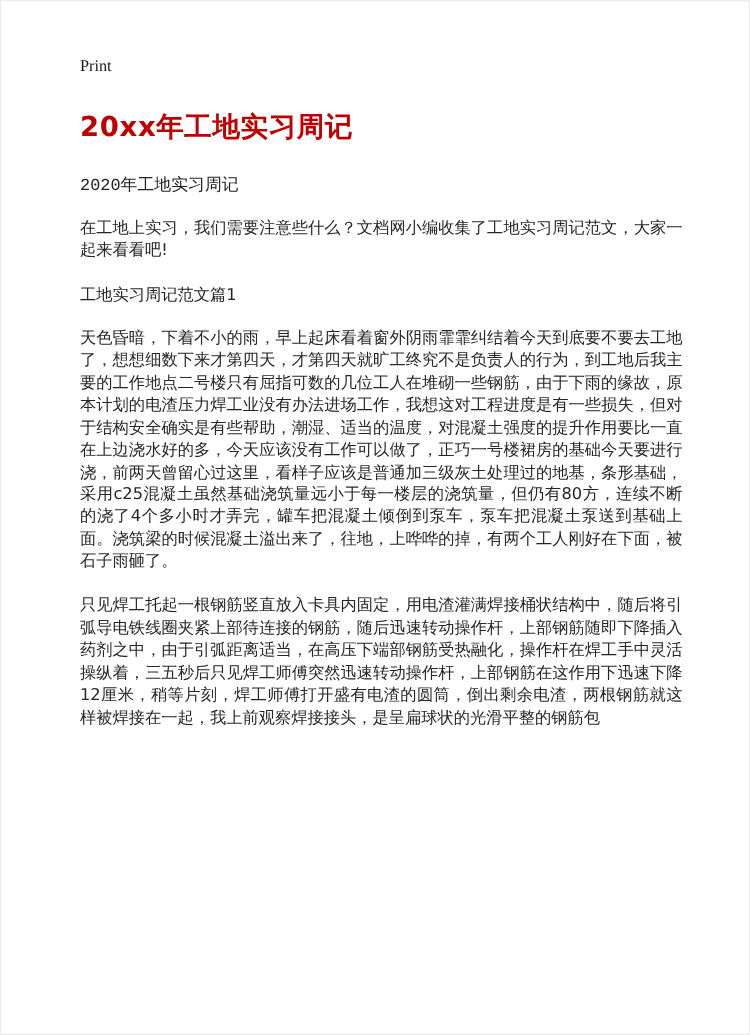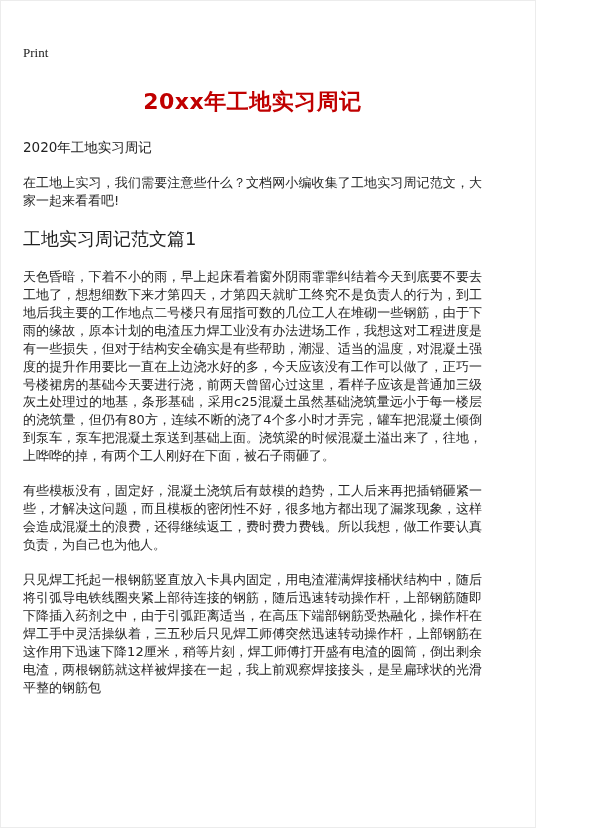--- a/index.html
+++ b/index.html
@@ -5,76 +5,75 @@
   html, body { margin: 0; padding: 0; }
   body {
     width: 600px;
     height: 828px;
     background: #ffffff;
     overflow: hidden;
     font-family: "DejaVu Sans", sans-serif;
   }
   .page {
     box-sizing: border-box;
-    width: 536px;
+    width: 600px;
     height: 828px;
-    padding: 42px 54px 0 23px;
+    padding: 42px 54px 0 64px;
     background: #ffffff;
     box-shadow: inset 0 0 0 1px #ececec;
   }
   .print-link {
     display: inline-block;
     font-family: "Liberation Serif", serif;
     font-size: 13px;
     color: #1a1a1a;
     margin: 0 0 14px 0;
     cursor: pointer;
   }
   .doc-title {
     margin: 12px 0 22px 0;
-    text-align: center;
     font-size: 22px;
     font-weight: 600;
     letter-spacing: 0.5px;
     color: #c00000;
   }
   .doc-subtitle {
     margin: 0 0 17px 0;
     font-size: 13.5px;
     color: #222222;
+    font-family: Liberation Mono, monospace;
   }
   .para {
     margin: 0 0 17px 0;
     font-size: 13px;
     line-height: 1.38;
     color: #262626;
     text-align: justify;
   }
   .section-heading {
     margin: 12px 0 17px 0;
-    font-size: 18px;
+    font-size: 13px;
     color: #222222;
   }
 </style>
 </head>
 <body>
 
 <div class="page">
 
   <span class="print-link">Print</span>
 
   <h1 class="doc-title">20xx年工地实习周记</h1>
 
   <p class="doc-subtitle">2020年工地实习周记</p>
 
   <p class="para">在工地上实习，我们需要注意些什么？文档网小编收集了工地实习周记范文，大家一起来看看吧!</p>
 
   <p class="section-heading">工地实习周记范文篇1</p>
 
   <p class="para">天色昏暗，下着不小的雨，早上起床看着窗外阴雨霏霏纠结着今天到底要不要去工地了，想想细数下来才第四天，才第四天就旷工终究不是负责人的行为，到工地后我主要的工作地点二号楼只有屈指可数的几位工人在堆砌一些钢筋，由于下雨的缘故，原本计划的电渣压力焊工业没有办法进场工作，我想这对工程进度是有一些损失，但对于结构安全确实是有些帮助，潮湿、适当的温度，对混凝土强度的提升作用要比一直在上边浇水好的多，今天应该没有工作可以做了，正巧一号楼裙房的基础今天要进行浇，前两天曾留心过这里，看样子应该是普通加三级灰土处理过的地基，条形基础，采用c25混凝土虽然基础浇筑量远小于每一楼层的浇筑量，但仍有80方，连续不断的浇了4个多小时才弄完，罐车把混凝土倾倒到泵车，泵车把混凝土泵送到基础上面。浇筑梁的时候混凝土溢出来了，往地，上哗哗的掉，有两个工人刚好在下面，被石子雨砸了。</p>
 
-  <p class="para">有些模板没有，固定好，混凝土浇筑后有鼓模的趋势，工人后来再把插销砸紧一些，才解决这问题，而且模板的密闭性不好，很多地方都出现了漏浆现象，这样会造成混凝土的浪费，还得继续返工，费时费力费钱。所以我想，做工作要认真负责，为自己也为他人。</p>
 
 
 
   <p class="para">只见焊工托起一根钢筋竖直放入卡具内固定，用电渣灌满焊接桶状结构中，随后将引弧导电铁线圈夹紧上部待连接的钢筋，随后迅速转动操作杆，上部钢筋随即下降插入药剂之中，由于引弧距离适当，在高压下端部钢筋受热融化，操作杆在焊工手中灵活操纵着，三五秒后只见焊工师傅突然迅速转动操作杆，上部钢筋在这作用下迅速下降12厘米，稍等片刻，焊工师傅打开盛有电渣的圆筒，倒出剩余电渣，两根钢筋就这样被焊接在一起，我上前观察焊接接头，是呈扁球状的光滑平整的钢筋包</p>
 
 </div>
 
 </body></html>

